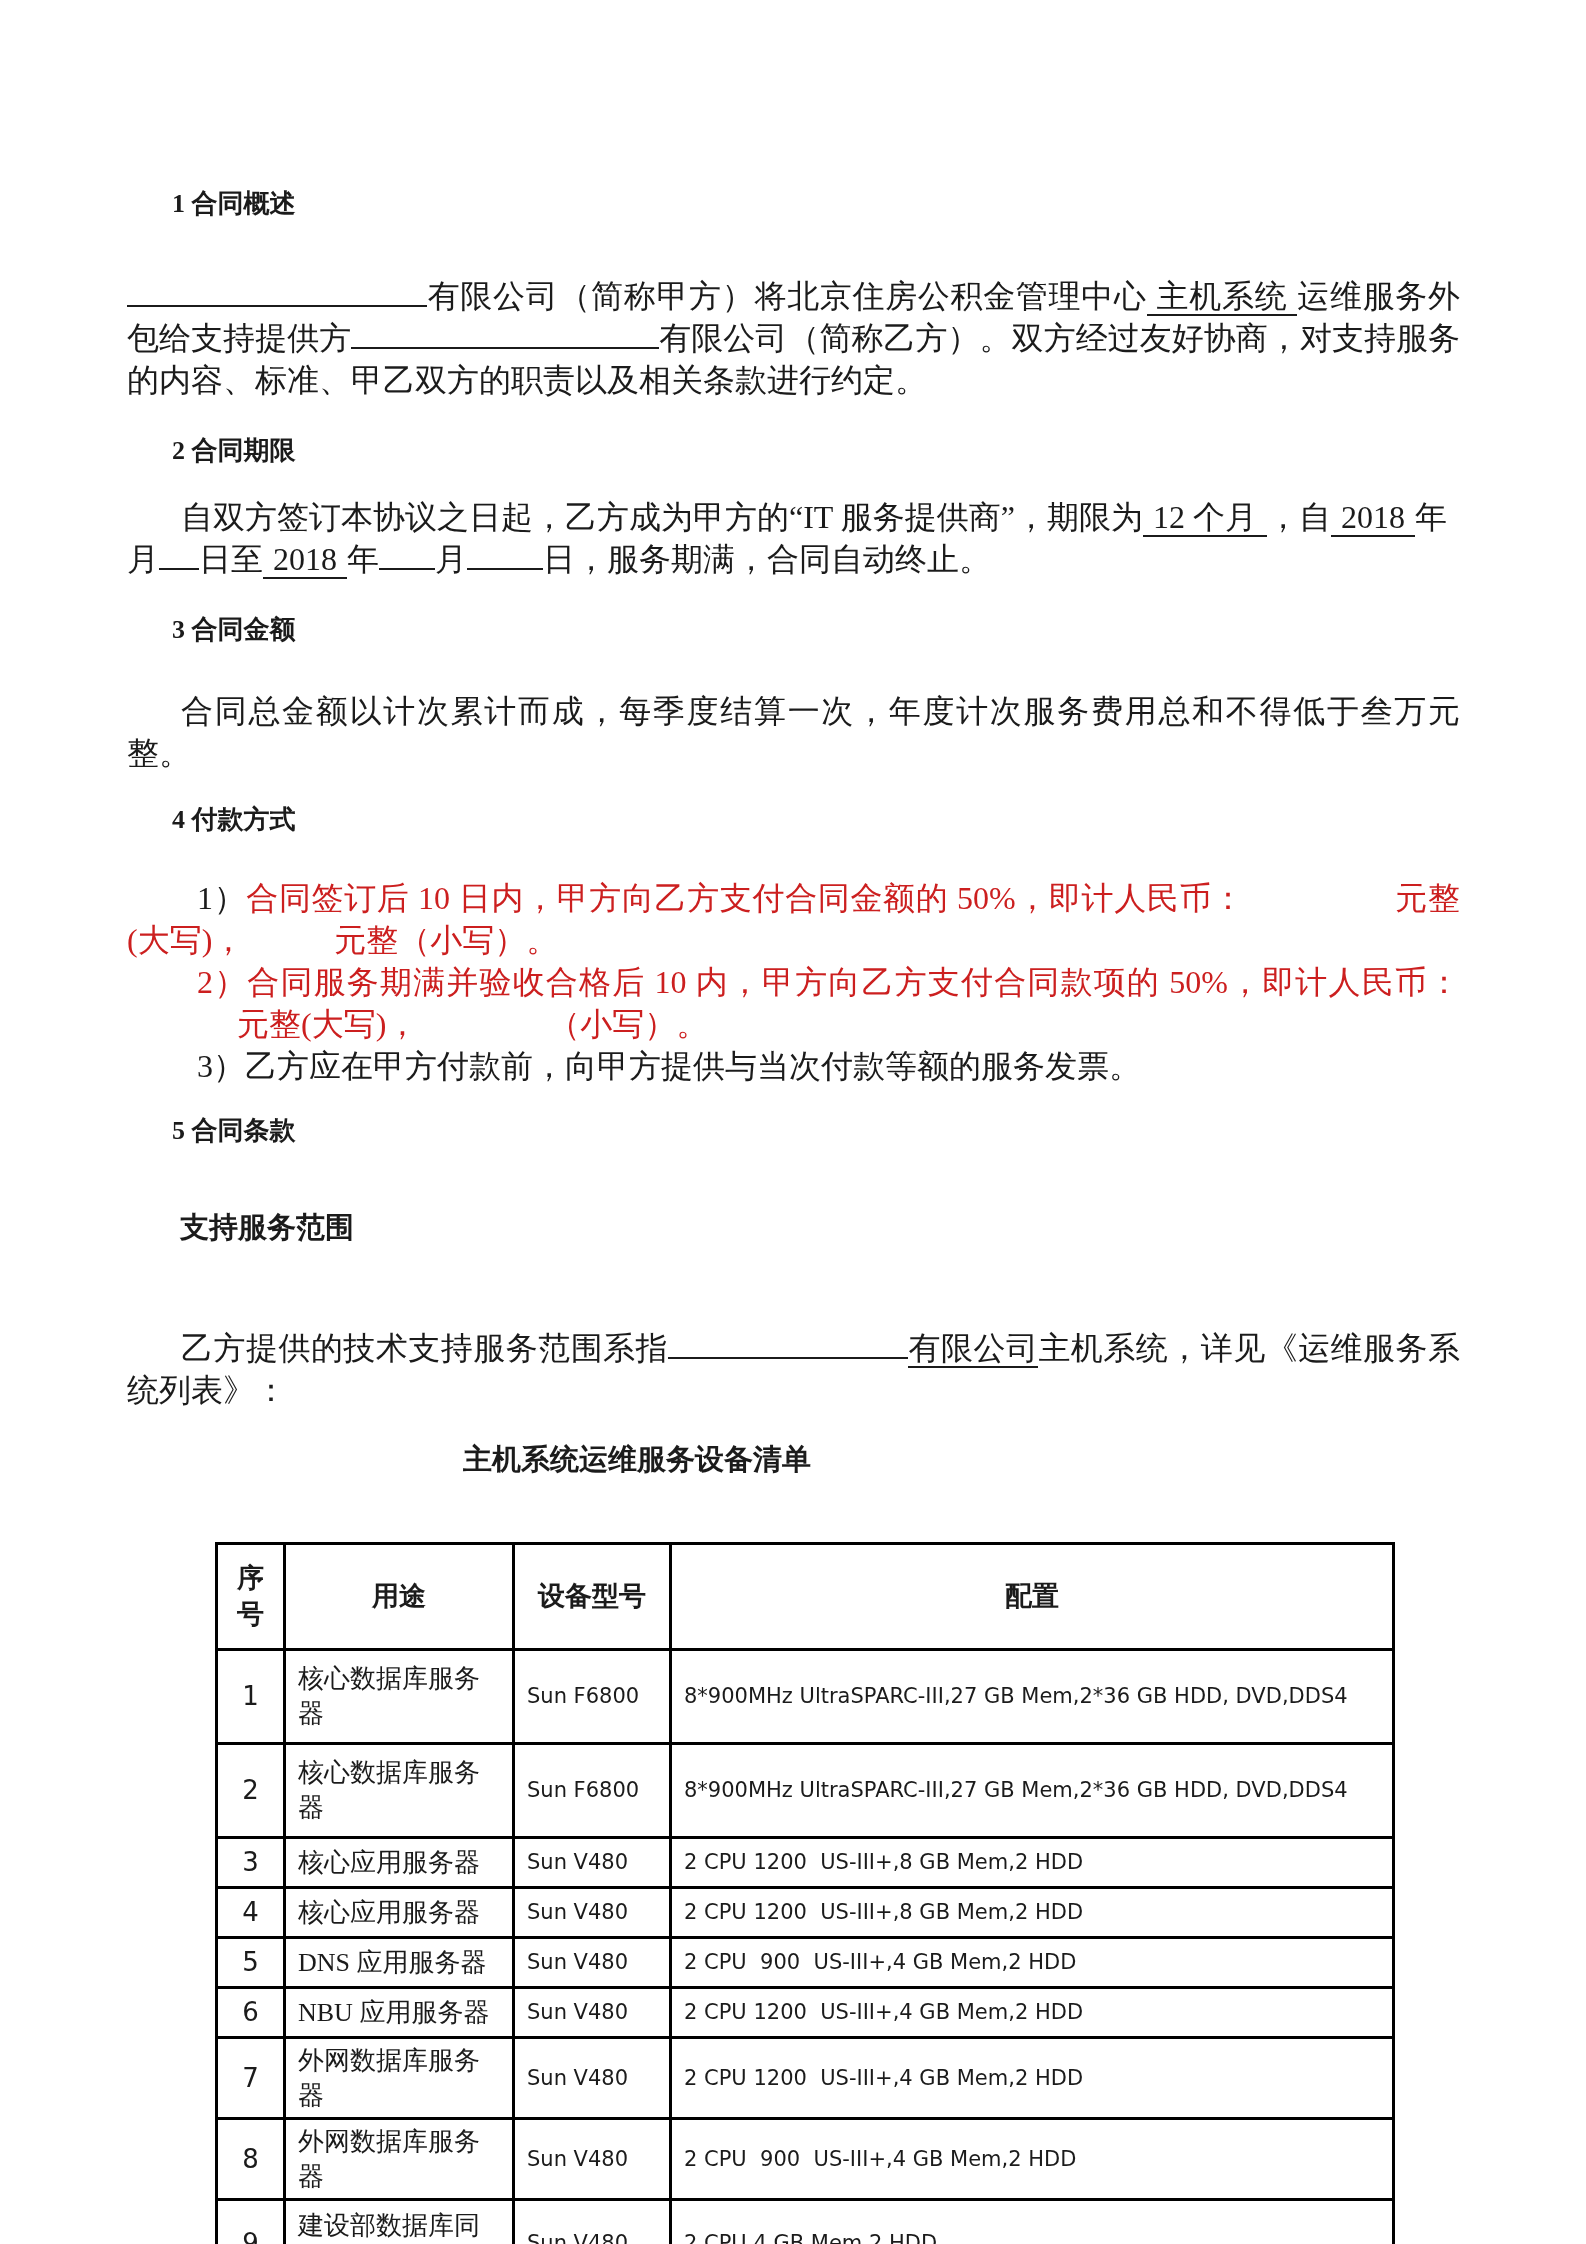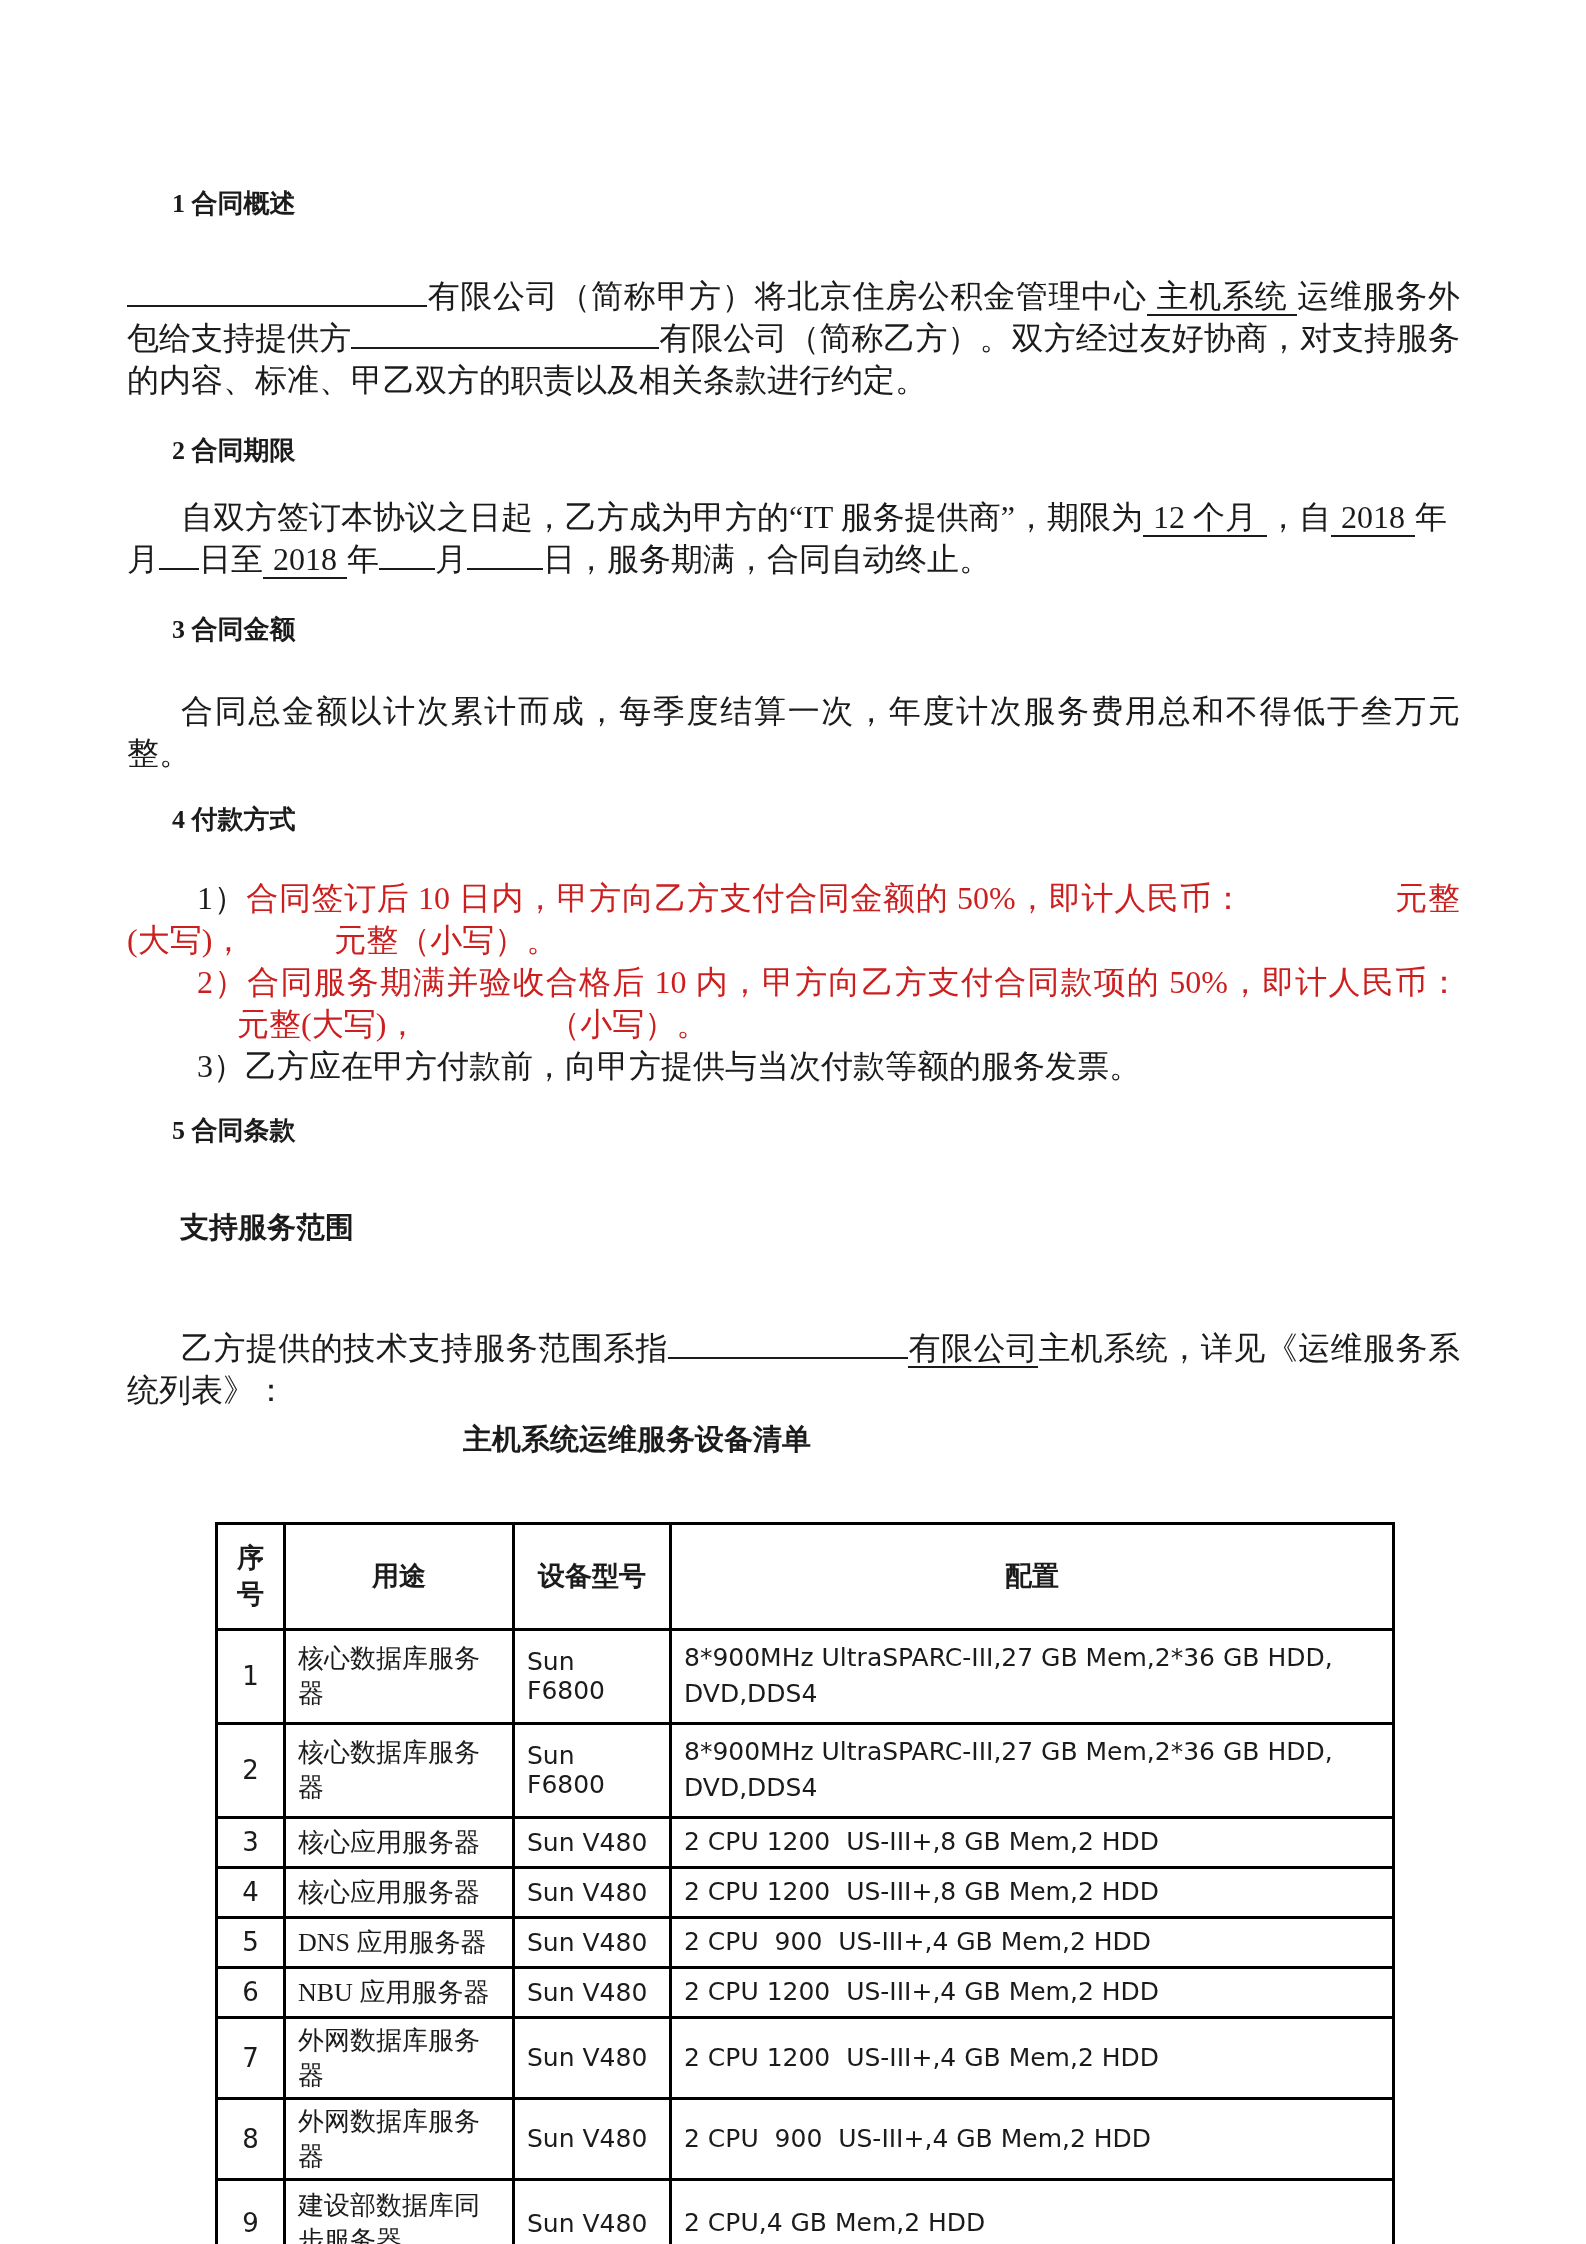--- a/index.html
+++ b/index.html
@@ -46,21 +46,21 @@
   }
   table.devices th, table.devices td {
     border:3px solid #000; box-sizing:border-box;
     padding:4px 12px; vertical-align:middle;
   }
   th.hdr { font-size:27px; font-weight:700; text-align:center; height:106px; padding:4px 6px; }
   td.no  { font-size:26px; text-align:center; font-family:"DejaVu Sans","Liberation Sans",sans-serif; }
   td.use { font-size:26px; text-align:left;margin-left:30px; }
   td.model, td.cfg {
     font-family:"DejaVu Sans","Liberation Sans",sans-serif;
-    font-size:25px; text-align:left;
+    font-size:21px; text-align:left;
   }
   td.cfg { white-space:pre-wrap; line-height:36px; }
   tr.row-tall td { height:94px; }
   tr.row-std  td { height:50px; }
   tr.row-med  td { height:88px; }
 </style>
 </head>
 <body>
 
 <div class="page">
@@ -84,21 +84,21 @@
   <p class="para indent25" style="margin-top:0"><span class="red">2）</span><span class="red">合同服务期满并验收合格后 10 内，甲方向乙方支付合同款项的 50%，即计人民币：</span><span class="gap" style="width:110px"></span><span class="red">元整(大写)，</span><span class="gap" style="width:130px"></span><span class="red">（小写）。</span></p>
 
   <p class="para indent25" style="margin-top:0">3）乙方应在甲方付款前，向甲方提供与当次付款等额的服务发票。</p>
 
   <h2 class="sec-title" style="margin-top:28px">5 合同条款</h2>
 
   <h3 class="sub-title" style="margin-top:62px">支持服务范围</h3>
 
   <p class="para indent2" style="margin-top:79px"><span>乙方提供的技术支持服务范围系指</span><span class="blank" style="width:240px"></span><span class="u">有限公司</span><span>主机系统，详见《运维服务系统列表》：</span></p>
 
-  <h3 class="table-title" style="margin-top:9px">主机系统运维服务设备清单</h3>
+  <h3 class="table-title" style="margin-top:29px">主机系统运维服务设备清单</h3>
 
   <table class="devices" style="margin-top:62px">
     <colgroup>
       <col style="width:68px">
         <col style="width:229px">
         <col style="width:157px">
         <col style="width:723px">
     </colgroup>
     <thead>
       <tr>

